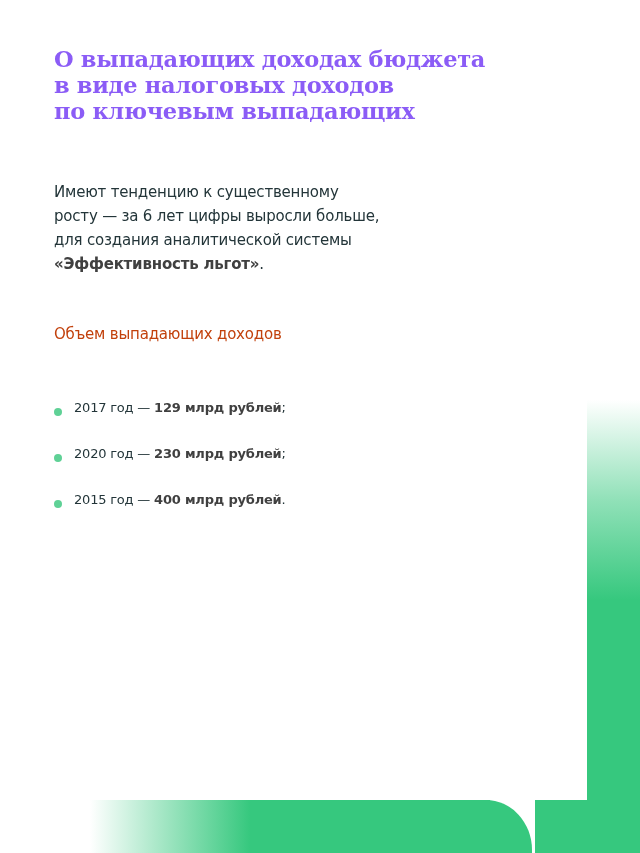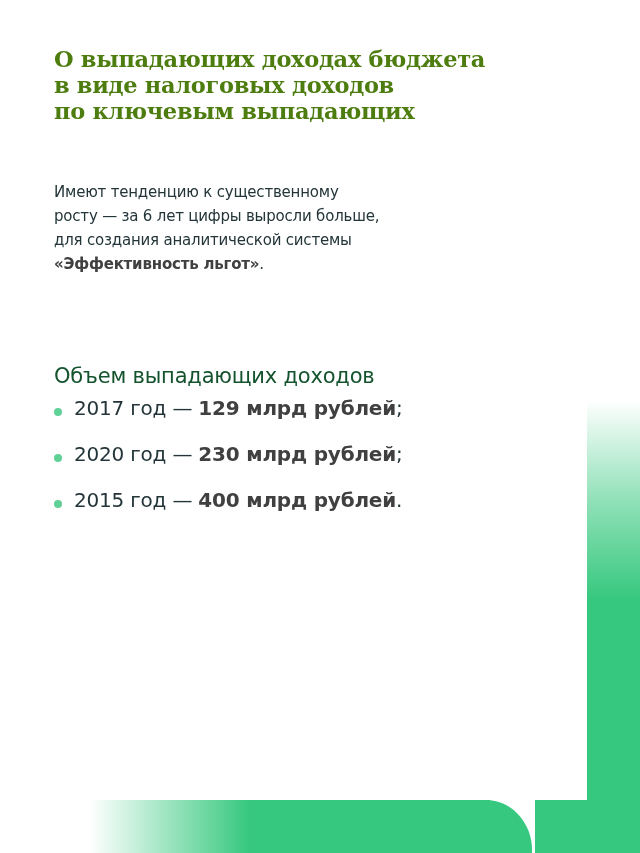--- a/index.html
+++ b/index.html
@@ -24,40 +24,40 @@
       position: absolute; left: 490px; top: 800px; width: 45px; height: 53px;
       background: #ffffff;
     }
     .tail-green {
       position: absolute; left: 440px; top: 800px; width: 92px; height: 53px;
       background: #36c87e; border-top-right-radius: 46px 50px;
     }
     .title {
       position: absolute; left: 54px; top: 46px; margin: 0;
       font-family: "DejaVu Serif", serif; font-weight: bold;
-      font-size: 22.5px; line-height: 26px; color: #4d7c0f;
+      font-size: 22.5px; line-height: 26px; color: #8b5cf6;
       letter-spacing: -0.3px;
     }
     .title span { display: block; }
     .body-text {
       position: absolute; left: 54px; top: 180px; width: 480px;
       font-size: 15px; line-height: 24px; color: #233539;
       letter-spacing: -0.2px;
     }
     .body-text span.line { display: block; }
     .accent { color: #404040; font-weight: bold; }
     .volume {
       position: absolute; left: 54px; top: 322px;
-      font-size: 21px; line-height: 24px; color: #14532d; letter-spacing: -0.2px; margin-top: 42px;
+      font-size: 15px; line-height: 24px; color: #c2410c; letter-spacing: -0.2px;
     }
     .volume span { display: block; }
     .list { position: absolute; left: 54px; top: 394px; margin: 0; padding: 0; list-style: none; }
     .list li {
       position: relative; height: 46px; padding-left: 20px;
-      font-size: 20px; line-height: 28px; color: #233539; letter-spacing: -0.2px;
+      font-size: 13px; line-height: 28px; color: #233539; letter-spacing: -0.2px;
     }
     .bullet {
       position: absolute; left: 0; top: 14px; width: 8px; height: 8px;
       border-radius: 50%; background: #5fd196;
     }
   </style>
 </head>
 <body>
 
 <div class="green-strip"></div>

